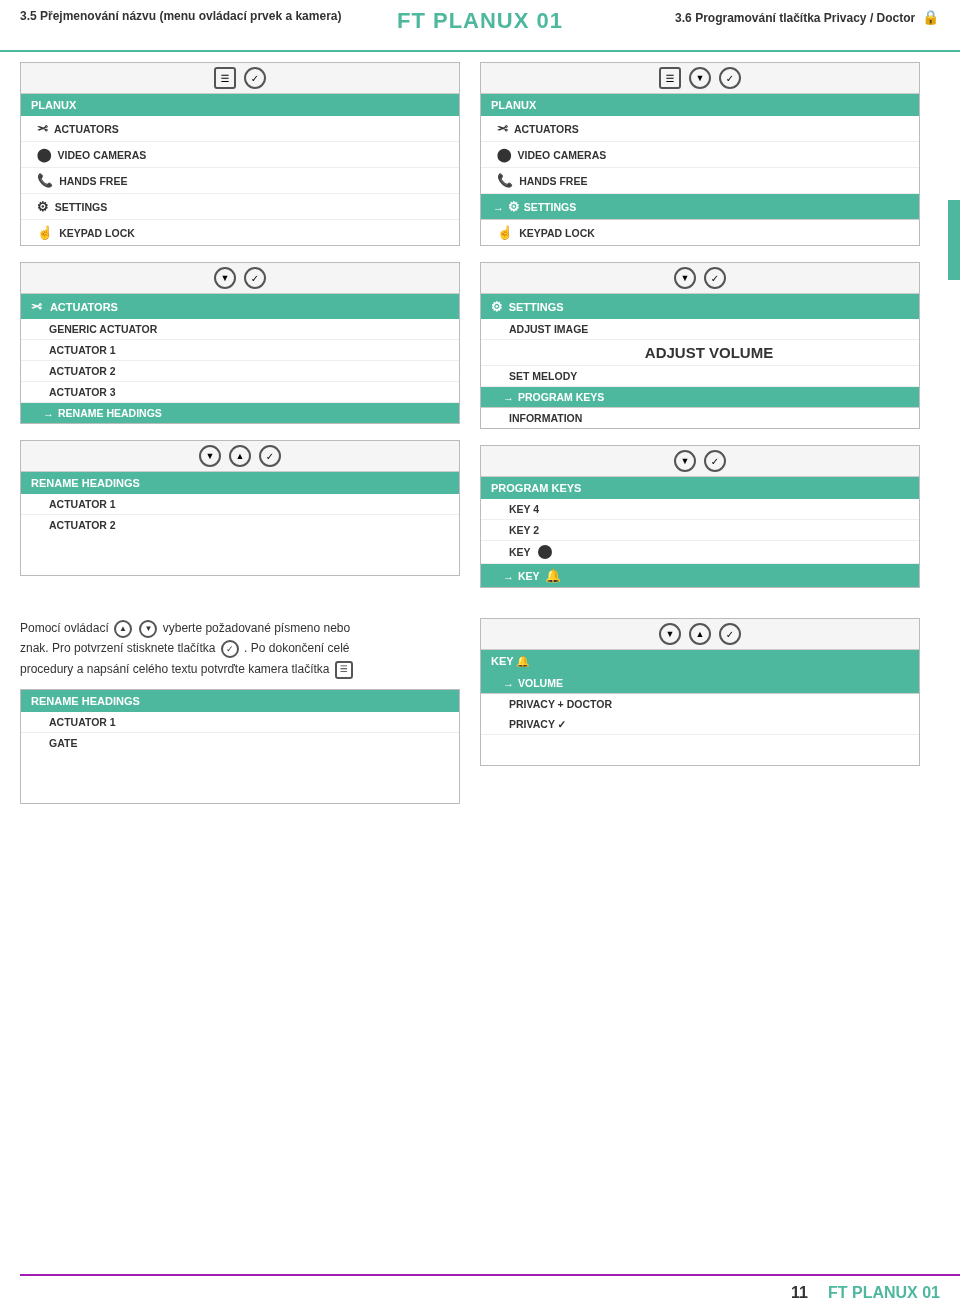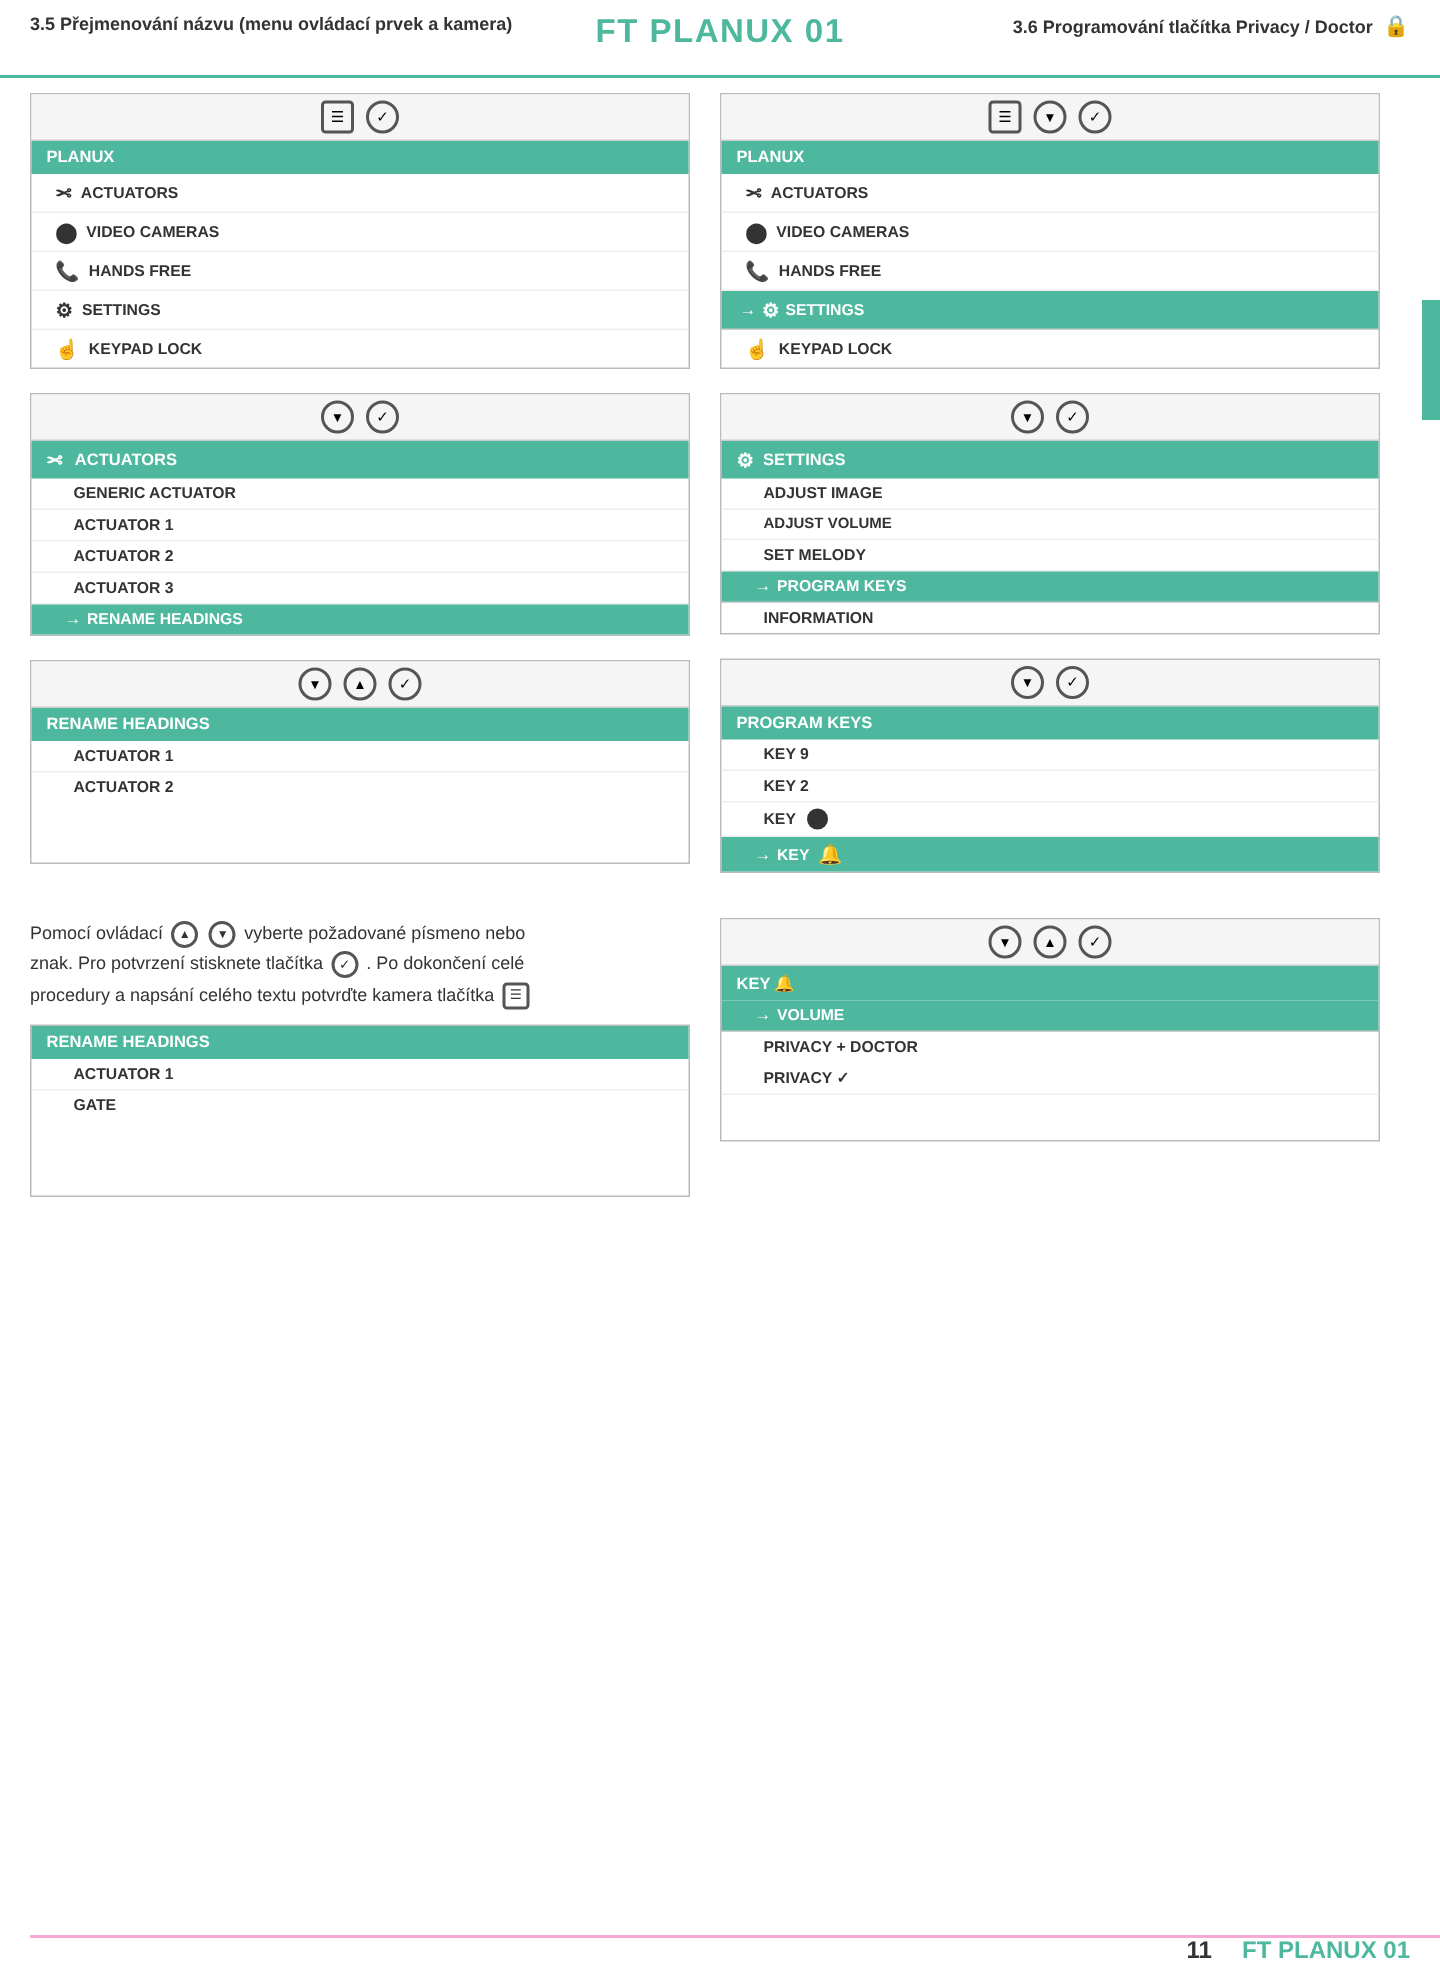--- a/index.html
+++ b/index.html
@@ -153,21 +153,21 @@
         <div style="width:22px;height:22px;border:2px solid #555;border-radius:50%;display:flex;align-items:center;justify-content:center;font-size:9px;cursor:pointer;">▼</div>
         <div style="width:22px;height:22px;border:2px solid #555;border-radius:50%;display:flex;align-items:center;justify-content:center;font-size:10px;cursor:pointer;">✓</div>
       </div>
       <div style="background:#4db89e;color:#fff;font-size:11px;font-weight:bold;padding:5px 10px;display:flex;align-items:center;gap:6px;">
         <span style="font-size:13px;">⚙</span>
         <span>SETTINGS</span>
       </div>
       <div style="padding:4px 10px 4px 28px;font-size:10.5px;font-weight:bold;color:#333;border-bottom:1px solid #eee;">
         <span>ADJUST IMAGE</span>
       </div>
-      <div style="padding:4px 10px 4px 28px;font-size:10px;font-weight:bold;color:#333;border-bottom:1px solid #eee;">
+      <div style="padding:4px 10px 4px 28px;font-size:15px;font-weight:bold;color:#333;border-bottom:1px solid #eee;text-align:center;">
         <span>ADJUST VOLUME</span>
       </div>
       <div style="padding:4px 10px 4px 28px;font-size:10.5px;font-weight:bold;color:#333;border-bottom:1px solid #eee;">
         <span>SET MELODY</span>
       </div>
       <div style="padding:4px 10px 4px 22px;font-size:10.5px;font-weight:bold;color:#fff;background:#4db89e;border-bottom:1px solid #ccc;display:flex;align-items:center;gap:4px;">
         <span style="font-size:11px;">→</span>
         <span>PROGRAM KEYS</span>
       </div>
       <div style="padding:4px 10px 4px 28px;font-size:10.5px;font-weight:bold;color:#333;">
@@ -177,21 +177,21 @@
 
     <div class="panel-wrapper">
       <div style="display:flex;justify-content:center;gap:8px;padding:4px 0;background:#f5f5f5;border-bottom:1px solid #ccc;">
         <div style="width:22px;height:22px;border:2px solid #555;border-radius:50%;display:flex;align-items:center;justify-content:center;font-size:9px;cursor:pointer;">▼</div>
         <div style="width:22px;height:22px;border:2px solid #555;border-radius:50%;display:flex;align-items:center;justify-content:center;font-size:10px;cursor:pointer;">✓</div>
       </div>
       <div style="background:#4db89e;color:#fff;font-size:11px;font-weight:bold;padding:5px 10px;">
         <span>PROGRAM KEYS</span>
       </div>
       <div style="padding:4px 10px 4px 28px;font-size:10.5px;font-weight:bold;color:#333;border-bottom:1px solid #eee;">
-        <span>KEY 9</span>
+        <span>KEY 4</span>
       </div>
       <div style="padding:4px 10px 4px 28px;font-size:10.5px;font-weight:bold;color:#333;border-bottom:1px solid #eee;">
         <span>KEY 2</span>
       </div>
       <div style="padding:4px 10px 4px 28px;font-size:10.5px;font-weight:bold;color:#333;border-bottom:1px solid #eee;display:flex;align-items:center;gap:4px;">
         KEY <span style="width:14px;height:14px;background:#333;border-radius:50%;display:inline-block;margin-left:3px;"></span>
       </div>
       <div style="padding:4px 10px 4px 22px;font-size:10.5px;font-weight:bold;color:#fff;background:#4db89e;display:flex;align-items:center;gap:4px;">
         <span style="font-size:11px;">→</span>
         KEY <span style="font-size:13px;margin-left:2px;">🔔</span>
@@ -253,16 +253,16 @@
       <div style="padding:4px 10px 4px 28px;font-size:10.5px;font-weight:bold;color:#333;border-bottom:1px solid #eee;">
         <span>PRIVACY ✓</span>
       </div>
       <div style="height:30px;"></div>
     </div>
 
   </div>
 
 </div>
 
-<div style="position:absolute;bottom:0;left:0;right:0;height:20px;display:flex;justify-content:flex-end;align-items:center;border-top:2px solid #f9a8d4;padding:0 20px;gap:20px;background:#fff;margin-left:20px;">
+<div style="position:absolute;bottom:0;left:0;right:0;height:36px;display:flex;justify-content:flex-end;align-items:center;border-top:2px solid #a21caf;padding:0 20px;gap:20px;background:#fff;margin-left:20px;">
   <span style="font-size:16px;font-weight:bold;color:#333;">11</span>
   <span style="font-size:16px;font-weight:bold;color:#4db89e;">FT PLANUX 01</span>
 </div>
 
 </body></html>

